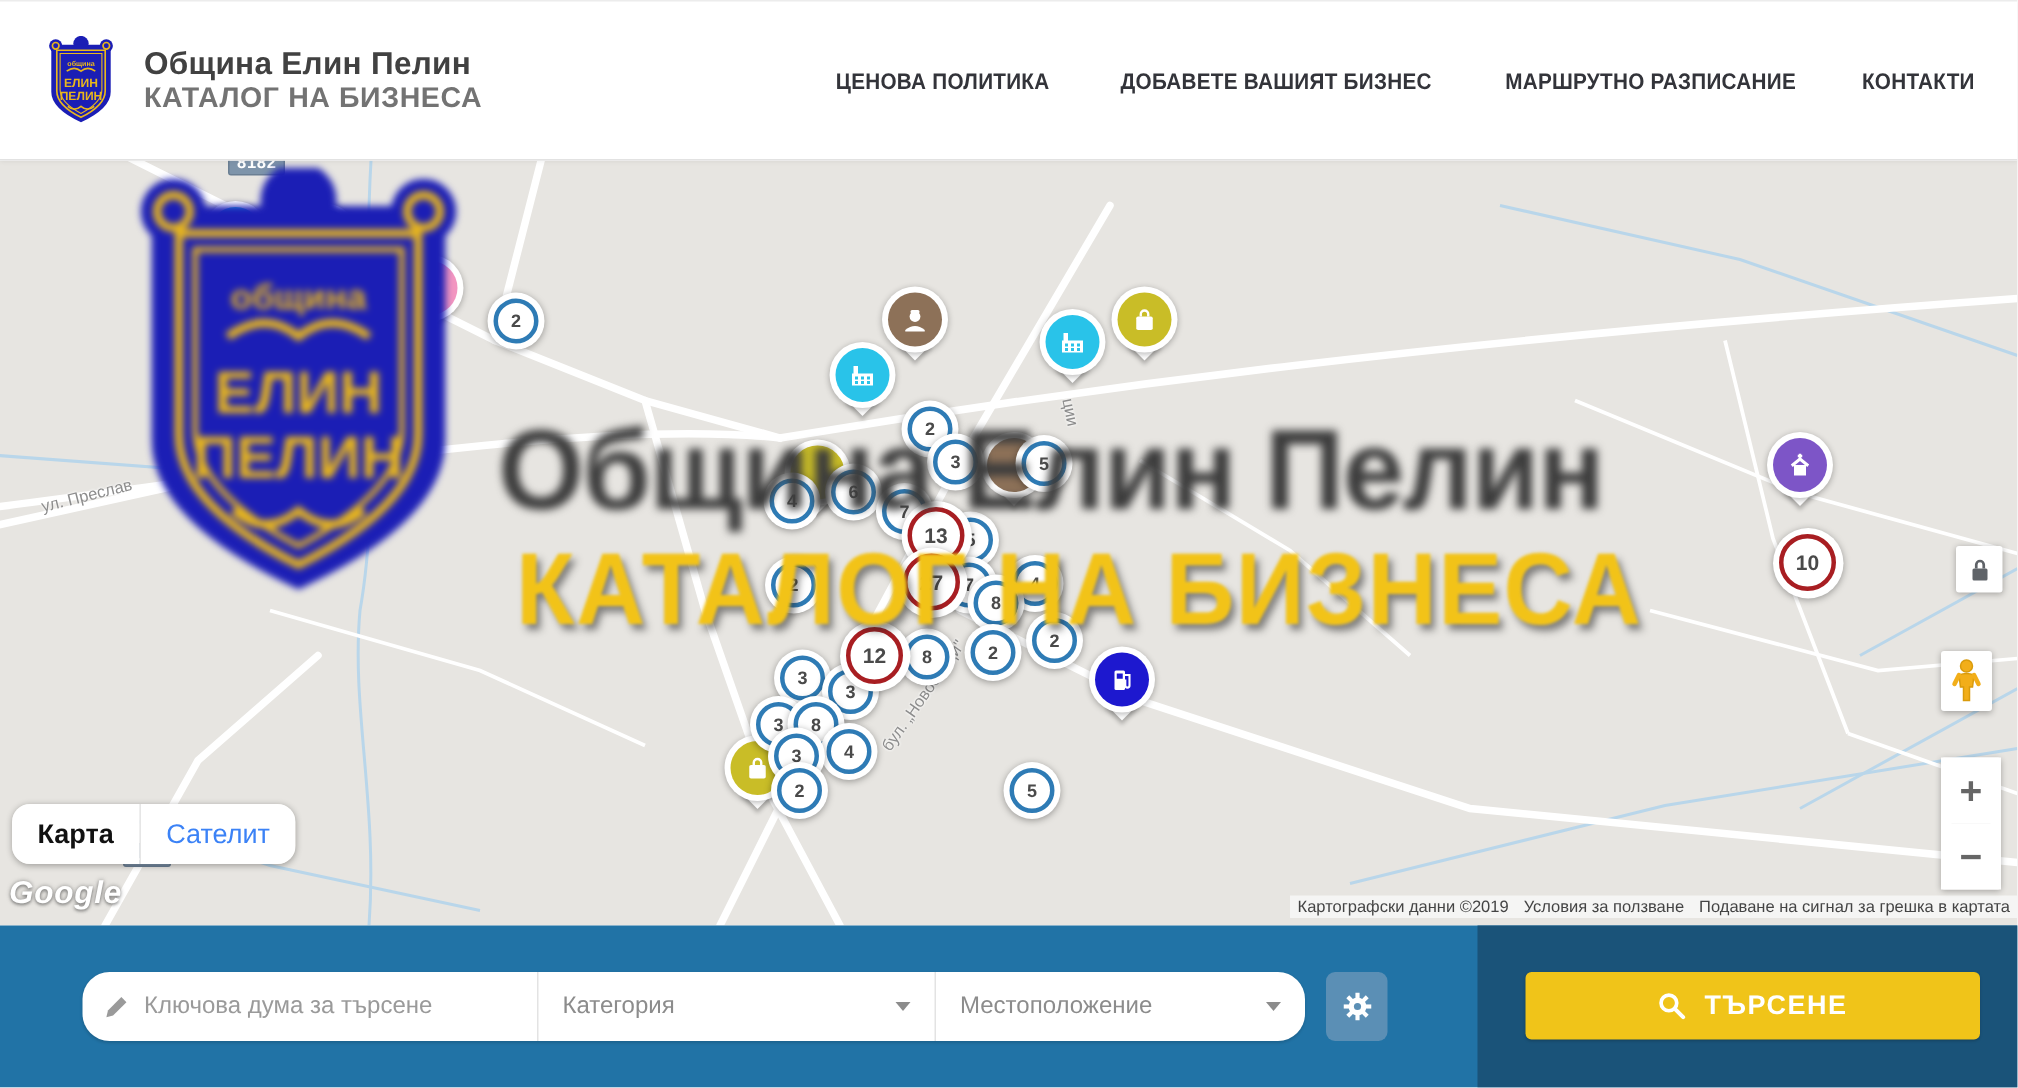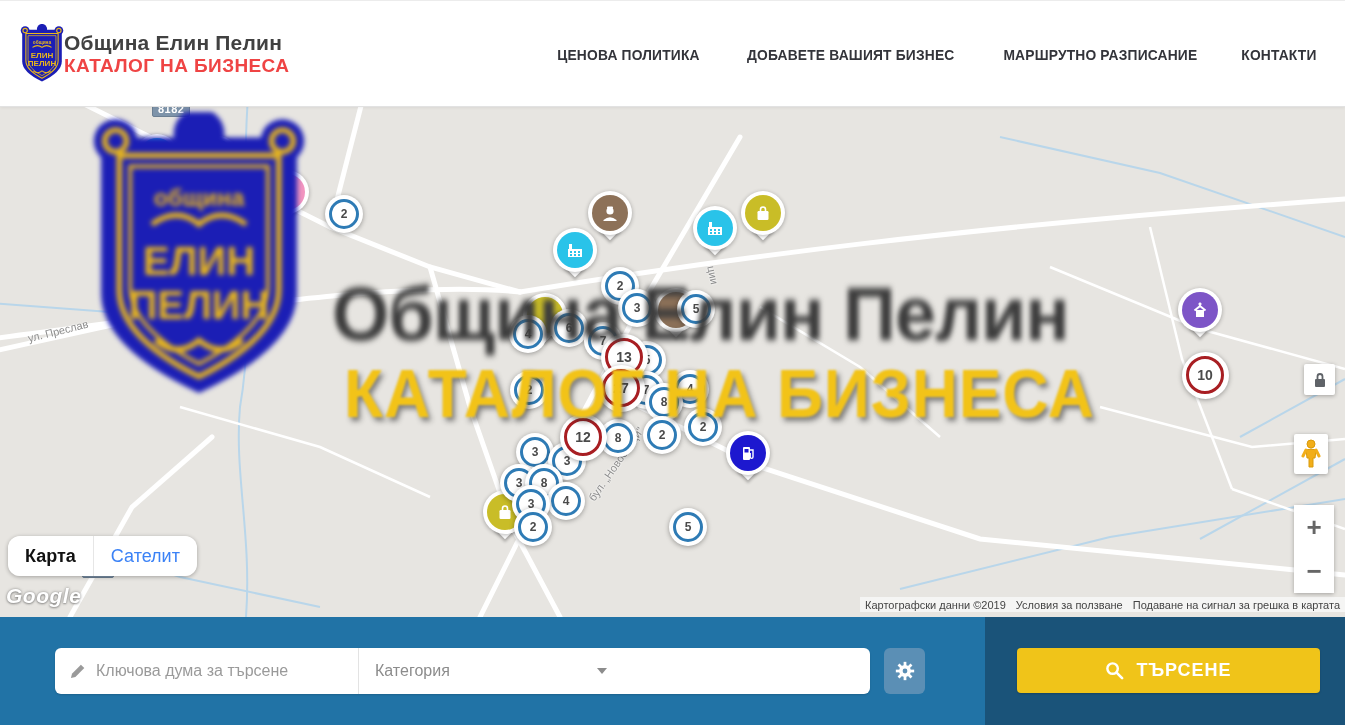--- a/index.html
+++ b/index.html
@@ -1,23 +1,23 @@
 <!DOCTYPE html>
 <html><head>
 <meta charset="utf-8">
 <style>
   * { margin:0; padding:0; box-sizing:border-box; }
   html,body { width:1345px; height:725px; overflow:hidden; font-family:"Liberation Sans", sans-serif; background:#fff; }
 
   
   .header { position:relative; width:1345px; height:107px; background:#fff; border-top:1px solid #ececec; border-bottom:1px solid #e2e2e2; box-shadow:0 1px 3px rgba(0,0,0,.06); z-index:50; display:flex; align-items:center; }
-  .brand { display:flex; align-items:center; gap:0; margin-left:20px; cursor:pointer; }
+  .brand { display:flex; align-items:center; gap:20px; margin-left:32px; cursor:pointer; }
   .brand-text { display:flex; flex-direction:column; line-height:1.15; }
   .brand-l1 { font-size:21px; font-weight:bold; color:#414141; letter-spacing:.2px; }
-  .brand-l2 { font-size:19px; font-weight:bold; color:#ef4444; letter-spacing:.4px; }
+  .brand-l2 { font-size:19px; font-weight:bold; color:#737373; letter-spacing:.4px; }
   .nav { position:absolute; right:25px; top:0; height:107px; display:flex; align-items:center; gap:32px; }
   .nav a { text-decoration:none; font-size:15px; font-weight:bold; color:#33343a; letter-spacing:.2px; transform:scaleX(.92); transform-origin:center; white-space:nowrap; cursor:pointer; }
 
   
   .map { position:relative; width:1345px; height:510px; background:#e7e5e1; overflow:hidden; cursor:grab; }
   .map svg.roadlayer { position:absolute; inset:0; }
   .street-label { position:absolute; font-size:11px; color:#8d8d8d; white-space:nowrap; text-shadow:0 0 2px #fff,0 0 2px #fff; }
   .road-badge { position:absolute; background:#7e94aa; color:#fff; font-size:11px; font-weight:bold; padding:1px 5px; border-radius:2px; border:1px solid #6b7f93; letter-spacing:.5px; }
 
   
@@ -51,21 +51,21 @@
   .ctlbox { position:absolute; background:#fff; box-shadow:0 1px 4px rgba(0,0,0,.3); border-radius:2px; z-index:30; display:flex; align-items:center; justify-content:center; }
   .lockbox { left:1304px; top:257px; width:31px; height:31px; cursor:pointer; }
   .pegbox { left:1294px; top:327px; width:34px; height:40px; cursor:pointer; }
   .zoombox { left:1294px; top:398px; width:40px; height:88px; flex-direction:column; }
   .zoombox .zb { width:40px; height:44px; border:none; background:#fff; font-size:26px; font-weight:bold; color:#666; cursor:pointer; line-height:1; font-family:"Liberation Sans",sans-serif; }
   .zoombox .sep { width:26px; height:1px; background:#e6e6e6; }
 
   
   .searchbar { position:relative; width:1345px; height:108px; background:#2173a6; }
   .searchbar .darkside { position:absolute; left:985px; top:0; width:360px; height:108px; background:#1a5379; }
-  .fields { position:absolute; left:55px; top:31px; width:815px; height:46px; background:#fff; border-radius:6px; display:flex; box-shadow:0 1px 2px rgba(0,0,0,.15); }
+  .fields { position:absolute; left:55px; top:31px; width:815px; height:46px; background:#fff; border-radius:18px; display:flex; box-shadow:0 1px 2px rgba(0,0,0,.15); }
   .seg { display:flex; align-items:center; height:46px; }
   .seg + .seg { border-left:1px solid #e3e3e3; }
   .seg-kw { width:303px; padding:0 10px 0 14px; gap:10px; }
   .seg-kw input { border:none; outline:none; flex:1; font-size:16px; color:#444; font-family:"Liberation Sans",sans-serif; }
   .seg-kw input::placeholder { color:#9a9a9a; }
   .seg-dd { cursor:pointer; justify-content:space-between; padding:0 16px; font-size:16px; color:#8c8c8c; }
   .seg-cat { width:265px; }
   .seg-loc { width:247px; }
   .caret { width:0; height:0; border-left:5px solid transparent; border-right:5px solid transparent; border-top:6px solid #8c8c8c; }
   .gearbtn { position:absolute; left:884px; top:31px; width:41px; height:46px; background:#5b8fb5; border:none; border-radius:6px; cursor:pointer; display:flex; align-items:center; justify-content:center; }
@@ -447,20 +447,24 @@
     <div class="seg seg-kw">
       <svg width="17" height="17" viewBox="0 0 16 16">
         <path d="M11.2 1.6 L14.4 4.8 L6.0 13.2 L1.8 14.2 L2.8 10.0 Z" fill="#9a9a9a"></path>
       </svg>
       <input type="text" placeholder="Ключова дума за търсене" style="">
     </div>
     <div class="seg seg-dd seg-cat">
       <span>Категория</span>
       <span class="caret"></span>
     </div>
+    <div class="seg seg-dd seg-loc">
+      <span>Местоположение</span>
+      <span class="caret"></span>
+    </div>
   </div>
   <button class="gearbtn">
     <svg width="22" height="22" viewBox="0 0 24 24">
       <g fill="#fff">
         <rect x="10.5" y="2" width="3" height="5"></rect>
         <rect x="10.5" y="17" width="3" height="5"></rect>
         <rect x="2" y="10.5" width="5" height="3"></rect>
         <rect x="17" y="10.5" width="5" height="3"></rect>
         <rect x="10.5" y="2" width="3" height="5" transform="rotate(45 12 12)"></rect>
         <rect x="10.5" y="17" width="3" height="5" transform="rotate(45 12 12)"></rect>

